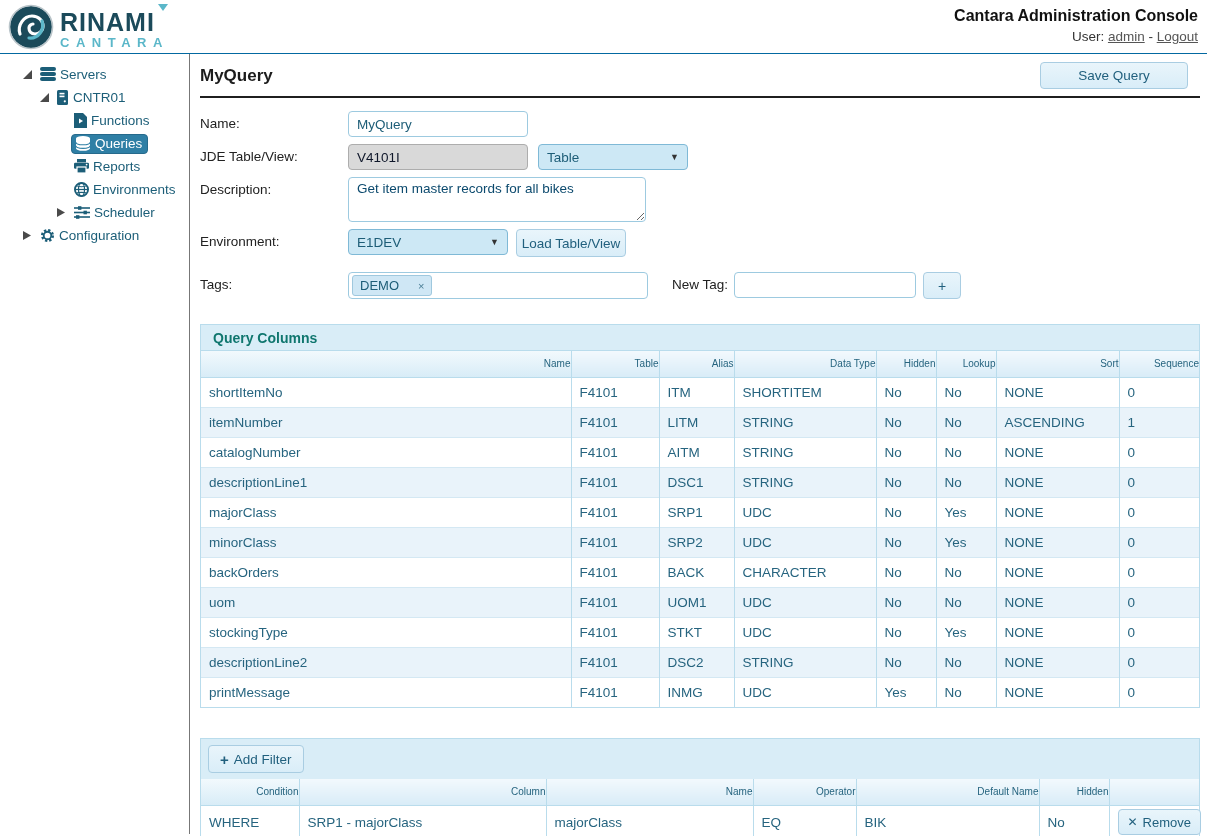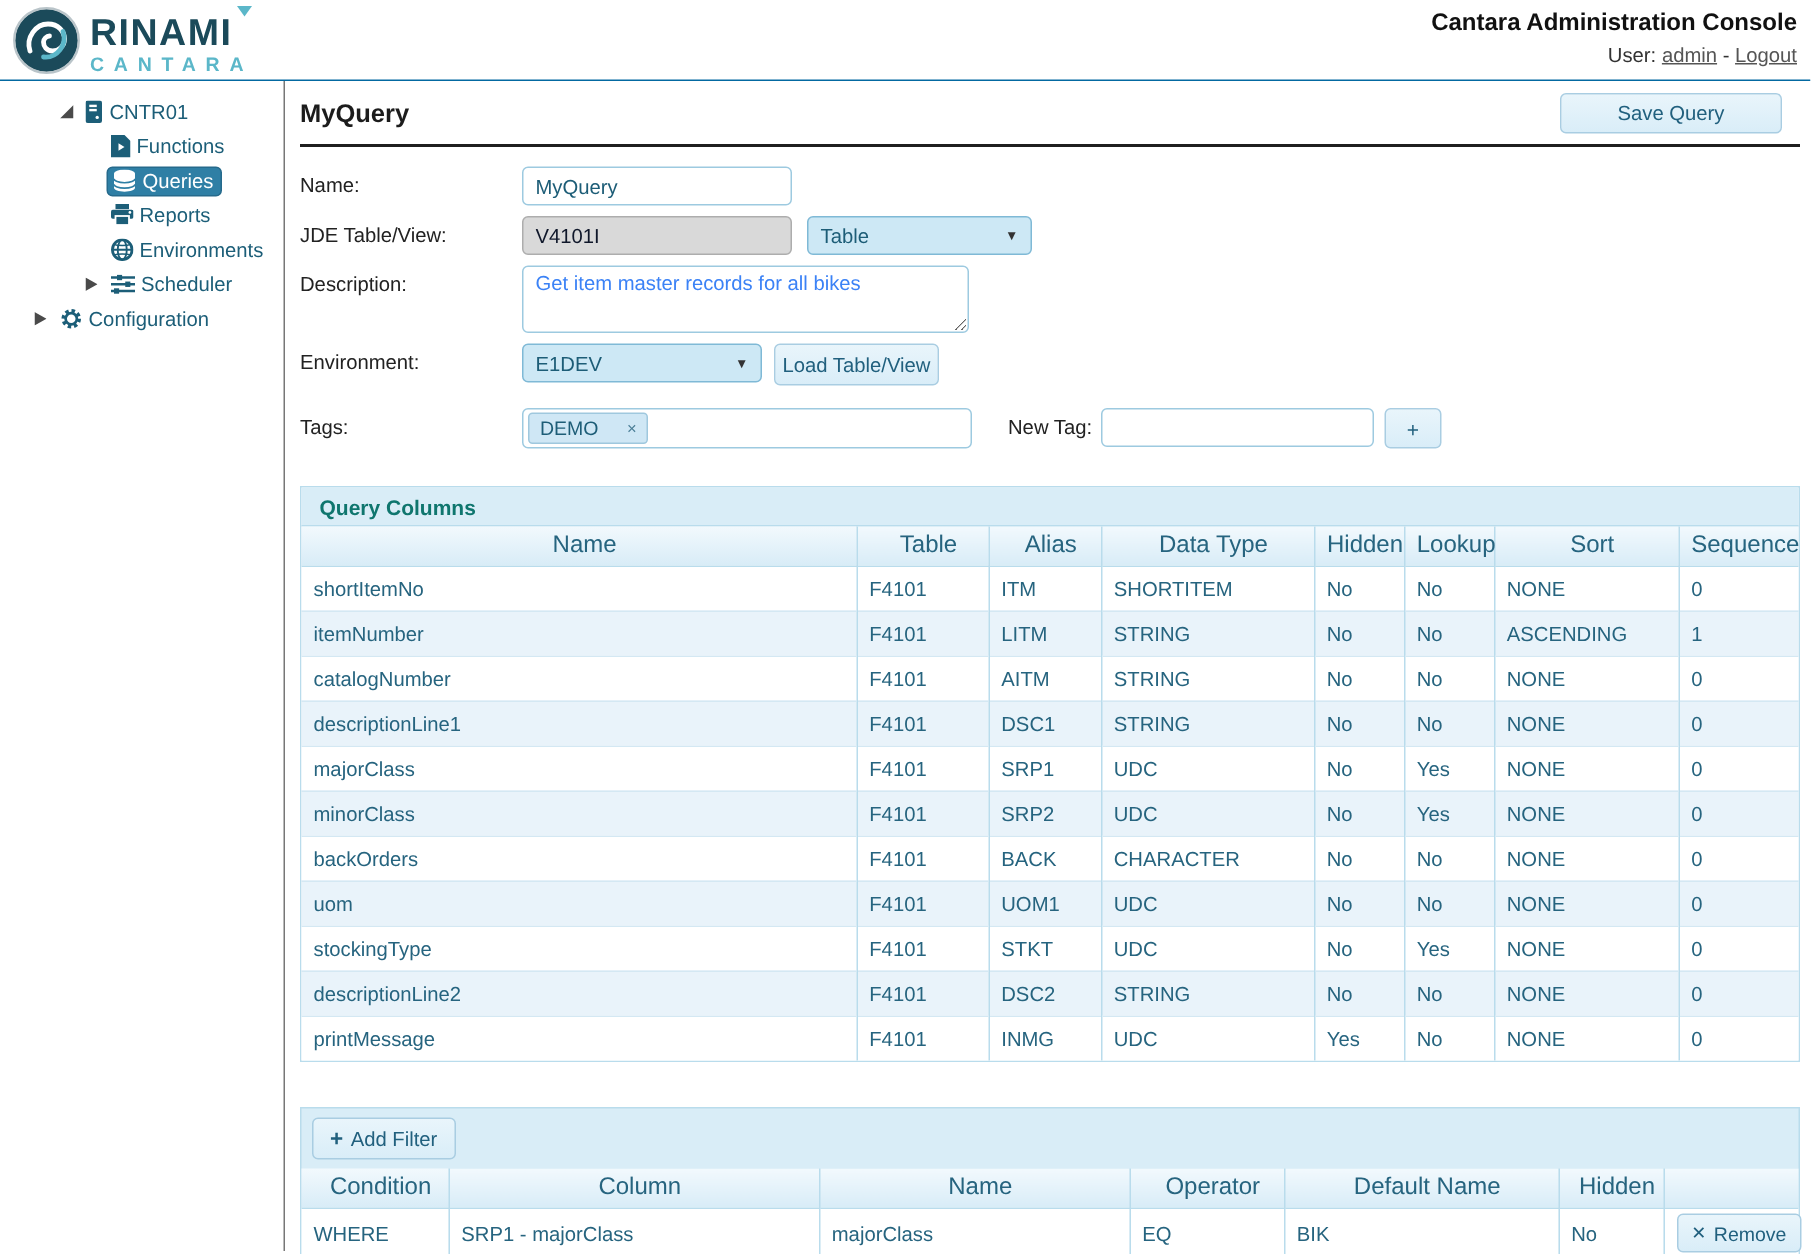--- a/index.html
+++ b/index.html
@@ -37,36 +37,36 @@
   .dark-rule { border-bottom:2px solid #1f1f1f; margin-top:6px; }
 
   
   .form-area { margin-top:13px; }
   .form-row { display:flex; align-items:flex-start; margin-bottom:7px; }
   .form-label { width:148px; flex:none; font-size:13.5px; color:#222; padding-top:5px; }
   .text-input { width:180px; height:26px; border:1px solid #9dcae0; border-radius:4px; padding:0 8px; font-size:13.5px; color:#1d5d77; font-family:"Liberation Sans", sans-serif; background:#fff; outline:none; }
   .text-input:disabled, .text-input.disabled { background:#d9d9d9; border-color:#adadad; color:#0f172a; }
   .fake-select { display:inline-flex; align-items:center; justify-content:space-between; width:150px; height:26px; background:#cde8f5; border:1px solid #7fb9d6; border-radius:4px; padding:0 8px; font-size:13.5px; color:#1d5d77; cursor:pointer; }
   .fake-select .caret { font-size:9px; color:#333; }
-  textarea.desc-input { width:298px; height:45px; border:1px solid #9dcae0; border-radius:4px; padding:3px 8px; font-size:13.5px; color:#3b82f6; font-family:"Liberation Sans", sans-serif; resize:both; outline:none; }
+  textarea.desc-input { width:298px; height:45px; border:1px solid #9dcae0; border-radius:4px; padding:3px 8px; font-size:13.5px; color:#0c4a6e; font-family:"Liberation Sans", sans-serif; resize:both; outline:none; }
   .row-env { margin-top:7px; }
   .row-tags { margin-top:15px; }
   .load-btn { width:110px; height:28px; margin-left:8px; }
   .tags-box { display:flex; align-items:center; width:300px; height:27px; border:1px solid #9dcae0; border-radius:4px; padding:0 3px; }
   .tag-chip { display:inline-flex; align-items:center; gap:19px; background:#cfe7f5; border:1px solid #9fc8de; border-radius:3px; padding:2px 7px; font-size:13px; color:#1d5d77; }
   .tag-chip .tag-x { font-size:11px; color:#4a7e96; cursor:pointer; }
   .newtag-label { margin-left:24px; width:62px; padding-top:5px; font-size:13.5px; color:#222; flex:none; }
   .newtag-input { width:182px; height:26px; }
   .plus-btn { width:38px; height:27px; margin-left:7px; font-size:14px; }
 
   
   .panel { border:1px solid #b9dcec; margin-top:25px; }
   .panel-title { height:26px; background:#d9edf7; display:flex; align-items:center; padding-left:12px; font-size:14px; font-weight:600; color:#0f766e; border-bottom:1px solid #b9dcec; }
   table { width:100%; border-collapse:collapse; table-layout:fixed; }
-  th { background:linear-gradient(#f2f9fd,#d8ecf7); height:26px; text-align:center; padding-left:8px; font-size:16px; font-weight:normal; color:#26647f; border-right:1px solid #b9dcec; border-bottom:1px solid #b9dcec; cursor:pointer; }
+  th { background:linear-gradient(#f2f9fd,#d8ecf7); height:26px; text-align:right; padding-left:8px; font-size:10px; font-weight:normal; color:#26647f; border-right:1px solid #b9dcec; border-bottom:1px solid #b9dcec; cursor:pointer; }
   th:last-child { border-right:none; }
   td { height:30px; padding-left:8px; font-size:13.5px; color:#26647f; border-right:1px solid #b9dcec; border-top:1px solid #d4e8f3; background:#fff; }
   td:last-child { border-right:none; }
   tr.stripe td { background:#e9f3fa; }
 
   
   .qc-table th:nth-child(1){width:370px} .qc-table th:nth-child(2){width:88px}
   .qc-table th:nth-child(3){width:75px}  .qc-table th:nth-child(4){width:142px}
   .qc-table th:nth-child(5){width:60px}  .qc-table th:nth-child(6){width:60px}
   .qc-table th:nth-child(7){width:123px} .qc-table th:nth-child(8){width:80px}
@@ -107,20 +107,37 @@
     <div class="user-line">
       <span>User:</span>
       <a>admin</a><span> - </span><a>Logout</a>
     </div>
   </div>
 </div>
 
 <div class="layout">
 
   <div class="sidebar" id="sidebar-tree">
+      <div class="tree-item" style="padding-left: 23px;">
+        <span class="tree-arrow">
+          <svg width="9" height="9" viewBox="0 0 9 9">
+            <polygon points="0,9 9,9 9,0" fill="#4a4a4a"></polygon>
+          </svg>
+        </span>
+        <span class="tree-node">
+          <span class="tree-icon">
+            <svg width="16" height="14" viewBox="0 0 16 14">
+              <rect y="0" width="16" height="4" rx="2" fill="#1c5e78"></rect>
+              <rect y="5" width="16" height="4" rx="2" fill="#1c5e78"></rect>
+              <rect y="10" width="16" height="4" rx="2" fill="#1c5e78"></rect>
+            </svg>
+          </span>
+          <span>Servers</span>
+        </span>
+      </div>
       <div class="tree-item" style="padding-left: 40px;">
         <span class="tree-arrow">
           <svg width="9" height="9" viewBox="0 0 9 9">
             <polygon points="0,9 9,9 9,0" fill="#4a4a4a"></polygon>
           </svg>
         </span>
         <span class="tree-node">
           <span class="tree-icon">
             <svg width="12" height="15" viewBox="0 0 12 15">
               <rect width="11" height="15" rx="1.5" fill="#1c5e78"></rect>

